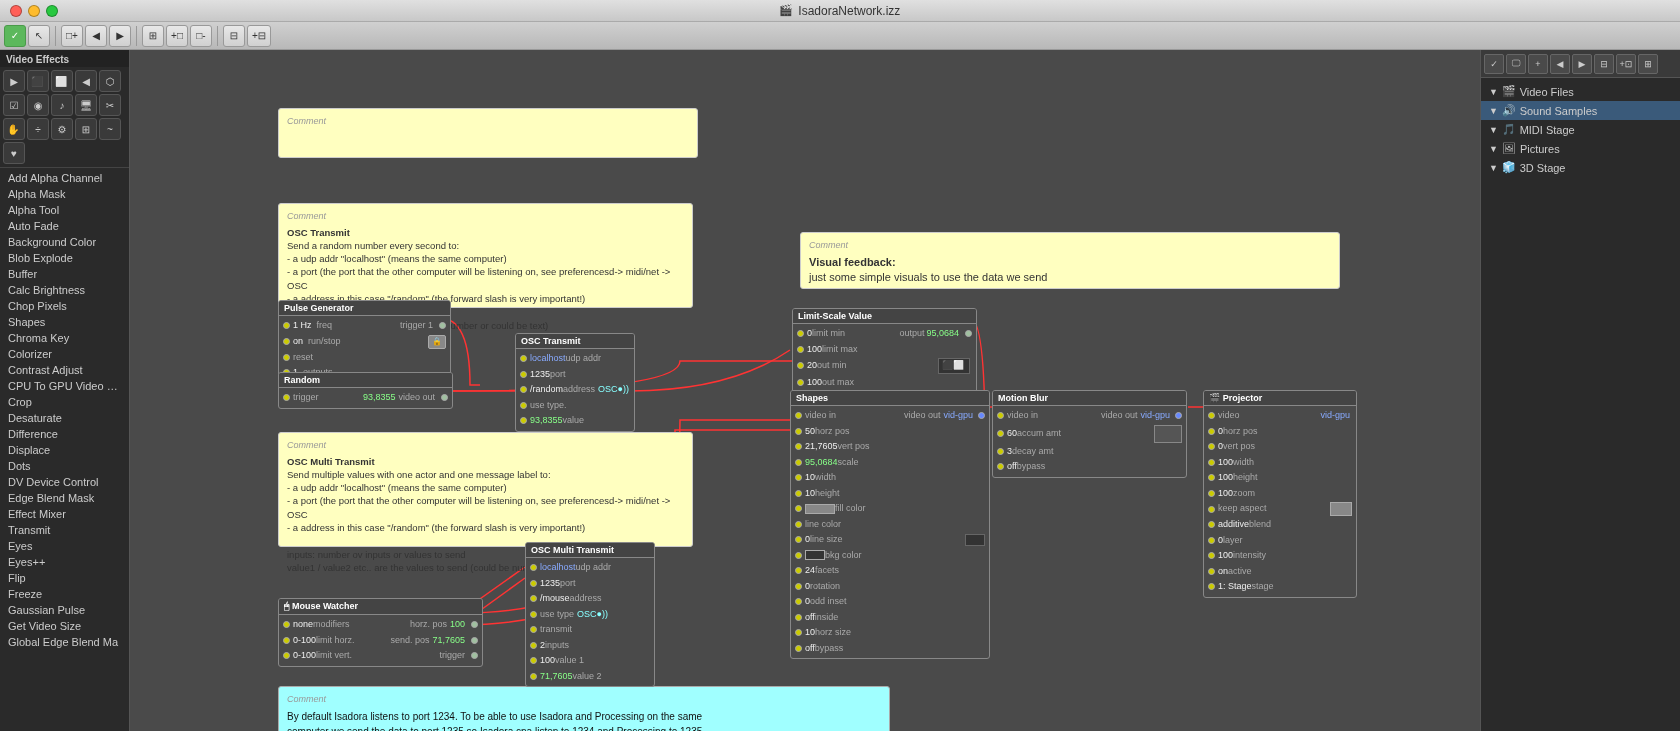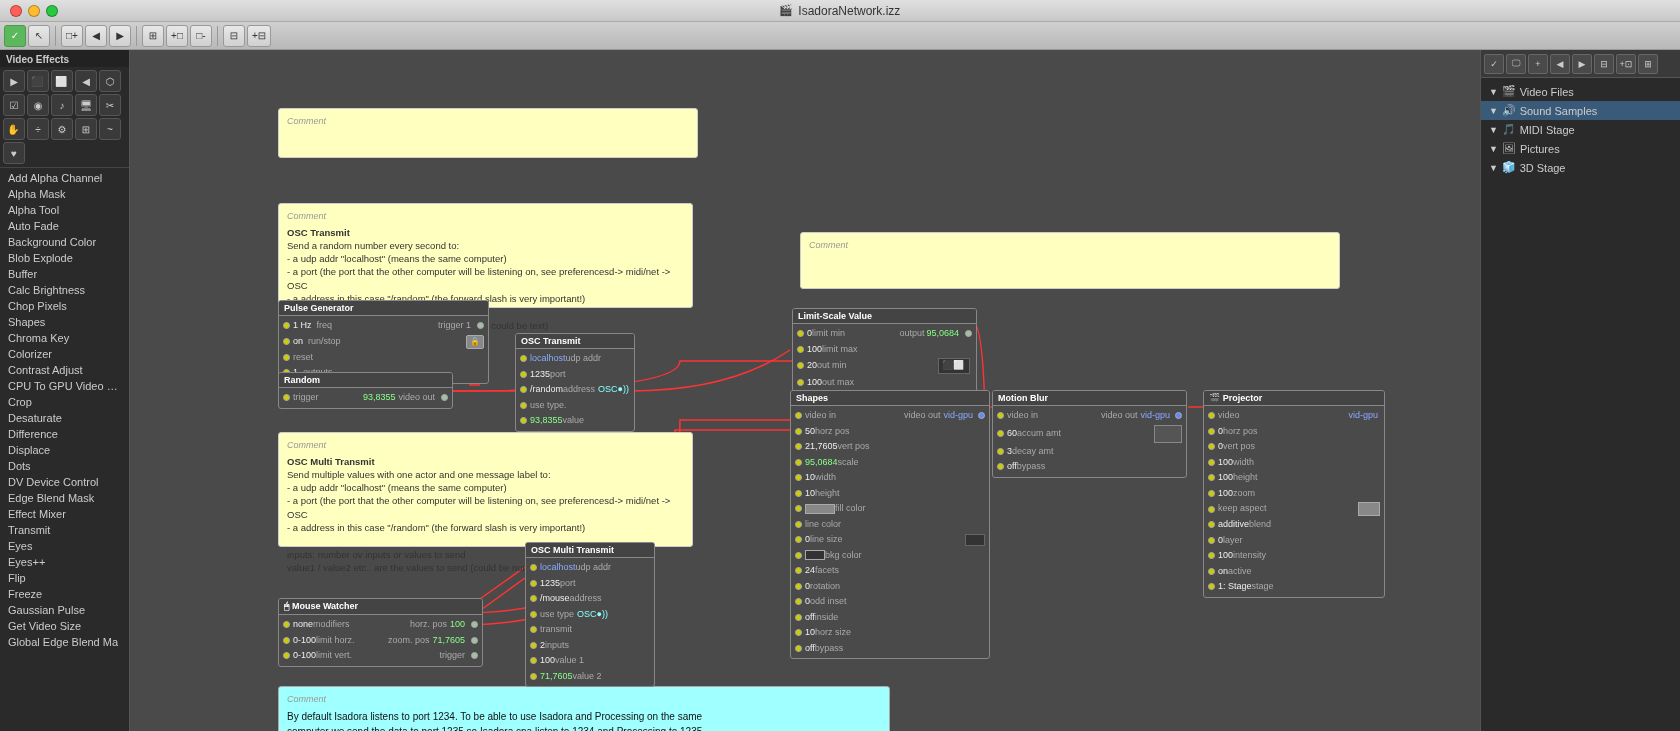--- a/index.html
+++ b/index.html
@@ -370,20 +370,24 @@
         Send a random number every second to:<br>
         - a udp addr "localhost" (means the same computer)<br>
         - a port (the port that the other computer will be listening on, see preferencesd-&gt; midi/net -&gt; OSC<br>
         - a address in this case "/random" (the forward slash is very important!)<br><br>
         "value" is the value to send (could be number or could be text)
       </div>
     </div>
 
     <div class="comment-box" style="left:670px; top:182px; width:540px; height:57px; background:#ffffc0; border:1px solid #ccc;">
       <div class="comment-label">Comment</div>
+      <div style="font-size:11px; color:#333;">
+        <strong>Visual feedback:</strong><br>
+        just some simple visuals to use the data we send
+      </div>
     </div>
 
     <div class="comment-box" style="left:148px; top:382px; width:415px; height:115px; background:#ffffc0; border:1px solid #ccc;">
       <div class="comment-label">Comment</div>
       <div style="font-size:9.5px; color:#333; line-height:1.4;">
         <strong>OSC Multi Transmit</strong><br>
         Send multiple values with one actor and one message label to:<br>
         - a udp addr "localhost" (means the same computer)<br>
         - a port (the port that the other computer will be listening on, see preferencesd-&gt; midi/net -&gt; OSC<br>
         - a address in this case "/random" (the forward slash is very important!)<br><br>
@@ -393,21 +397,21 @@
     </div>
 
     <div class="comment-box cyan-bg" style="left:148px; top:636px; width:612px; height:57px; background:#a0ffff; border:1px solid #aaa;">
       <div class="comment-label">Comment</div>
       <div style="font-size:10px; color:#111; line-height:1.5; font-weight:500;">
         By default  Isadora listens to port 1234. To be able to use Isadora and Processing on the same<br>
         computer we send the data to port 1235 so Isadora cna listen to 1234 and Processing to 1235
       </div>
     </div>
 
-    <div class="actor-node" style="left:148px; top:250px; width:211px; background:#4a4a4a; border:1px solid #888;">
+    <div class="actor-node" style="left:148px; top:250px; width:173px; background:#4a4a4a; border:1px solid #888;">
       <div class="actor-title">Pulse Generator</div>
       <div class="actor-ports">
         <div class="actor-port">
           <div class="port-dot yellow"></div>
           <span>1 Hz &nbsp;</span>
           <span style="color:#aaa">freq</span>
           <span style="flex:1"></span>
           <span style="color:#aaa; margin-right:3px">trigger 1</span>
           <div class="port-dot out"></div>
         </div>
@@ -626,21 +630,21 @@
           <span style="color:#aaa"> decay amt</span>
         </div>
         <div class="actor-port">
           <div class="port-dot yellow"></div>
           <span>off</span>
           <span style="color:#aaa"> bypass</span>
         </div>
       </div>
     </div>
 
-    <div class="actor-node" style="left:1073px; top:340px; width:182px; background:#4a4a4a; border:1px solid #888;">
+    <div class="actor-node" style="left:1073px; top:340px; width:154px; background:#4a4a4a; border:1px solid #888;">
       <div class="actor-title">
         <span>🎬</span> Projector
       </div>
       <div class="actor-ports">
         <div class="actor-port">
           <div class="port-dot yellow"></div>
           <span style="color:#aaa">video</span>
           <span style="flex:1"></span>
           <span style="color:#88aaff; margin-right:2px; font-size:9px">vid-gpu</span>
         </div>
@@ -760,21 +764,21 @@
           <span style="flex:1"></span>
           <span style="color:#aaa; margin-right:3px">horz. pos</span>
           <span style="color:#88ff88; margin-right:3px">100</span>
           <div class="port-dot out"></div>
         </div>
         <div class="actor-port">
           <div class="port-dot yellow"></div>
           <span>0-100</span>
           <span style="color:#aaa"> limit horz.</span>
           <span style="flex:1"></span>
-          <span style="color:#aaa; margin-right:3px">zoom. pos</span>
+          <span style="color:#aaa; margin-right:3px">send. pos</span>
           <span style="color:#88ff88; margin-right:3px">71,7605</span>
           <div class="port-dot out"></div>
         </div>
         <div class="actor-port">
           <div class="port-dot yellow"></div>
           <span>0-100</span>
           <span style="color:#aaa"> limit vert.</span>
           <span style="flex:1"></span>
           <span style="color:#aaa; margin-right:3px">trigger</span>
           <div class="port-dot out"></div>

